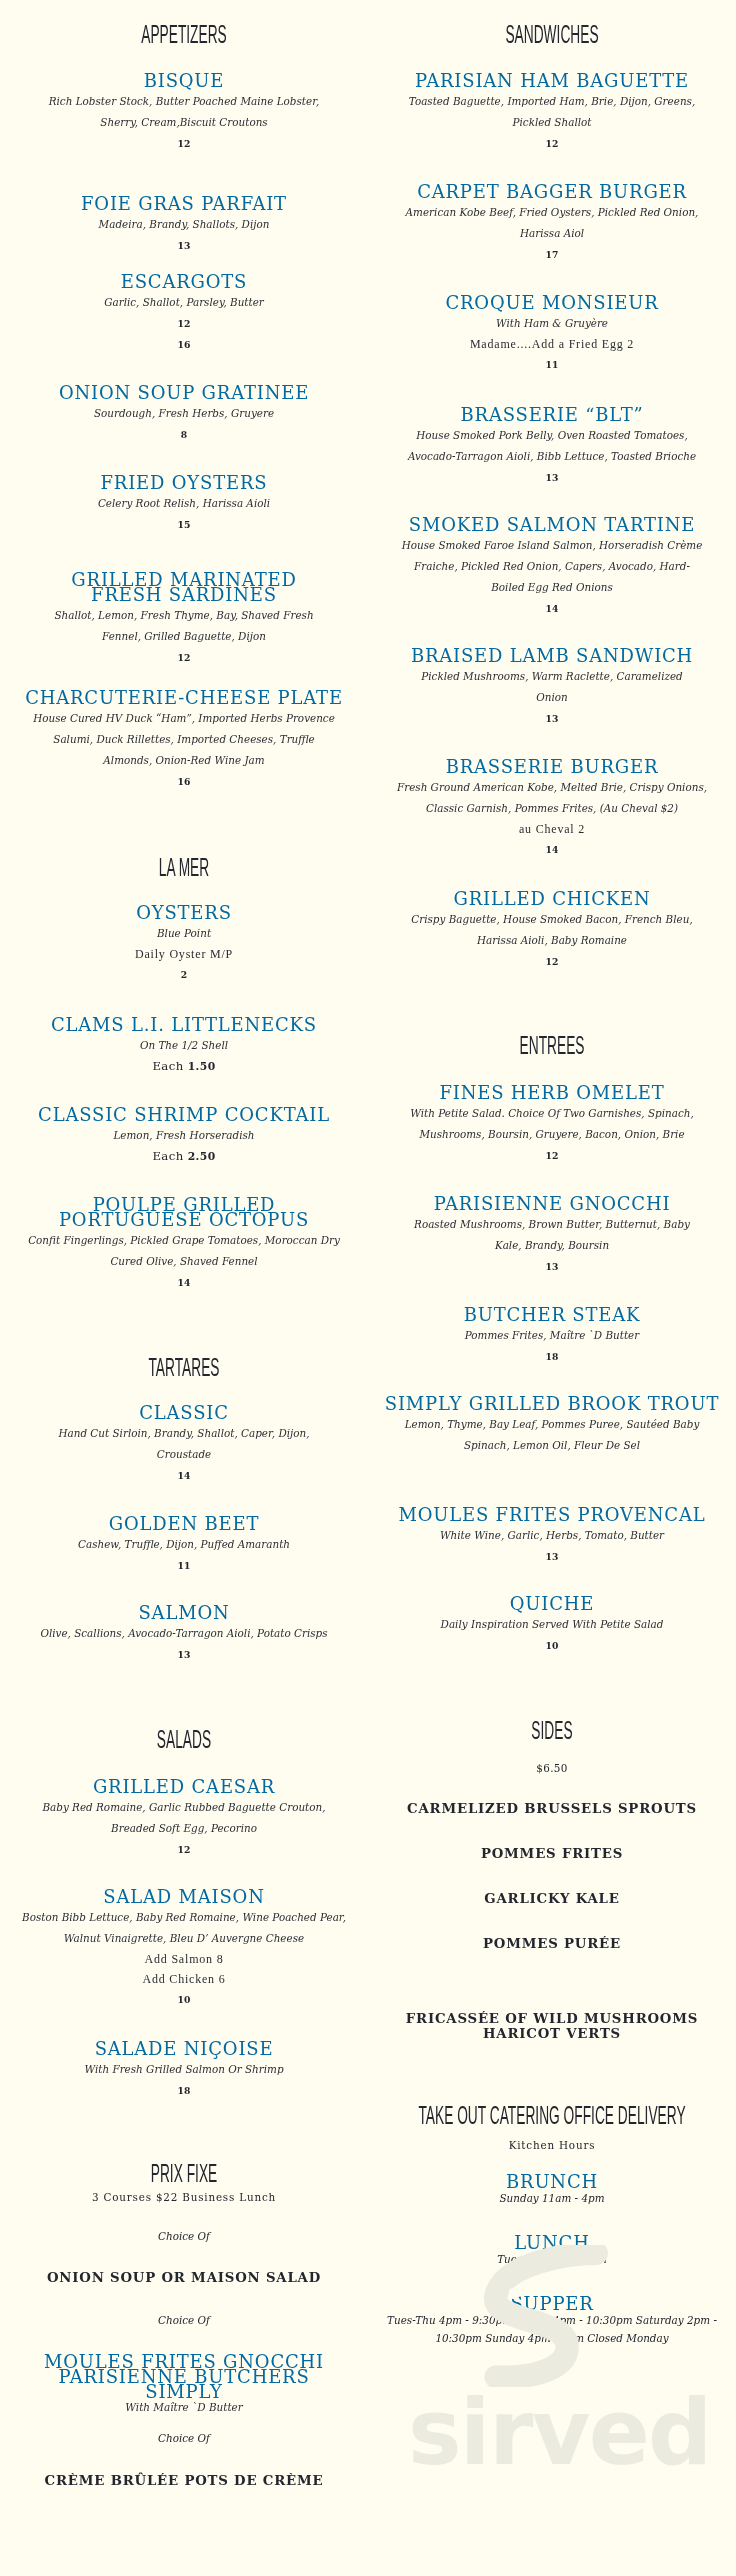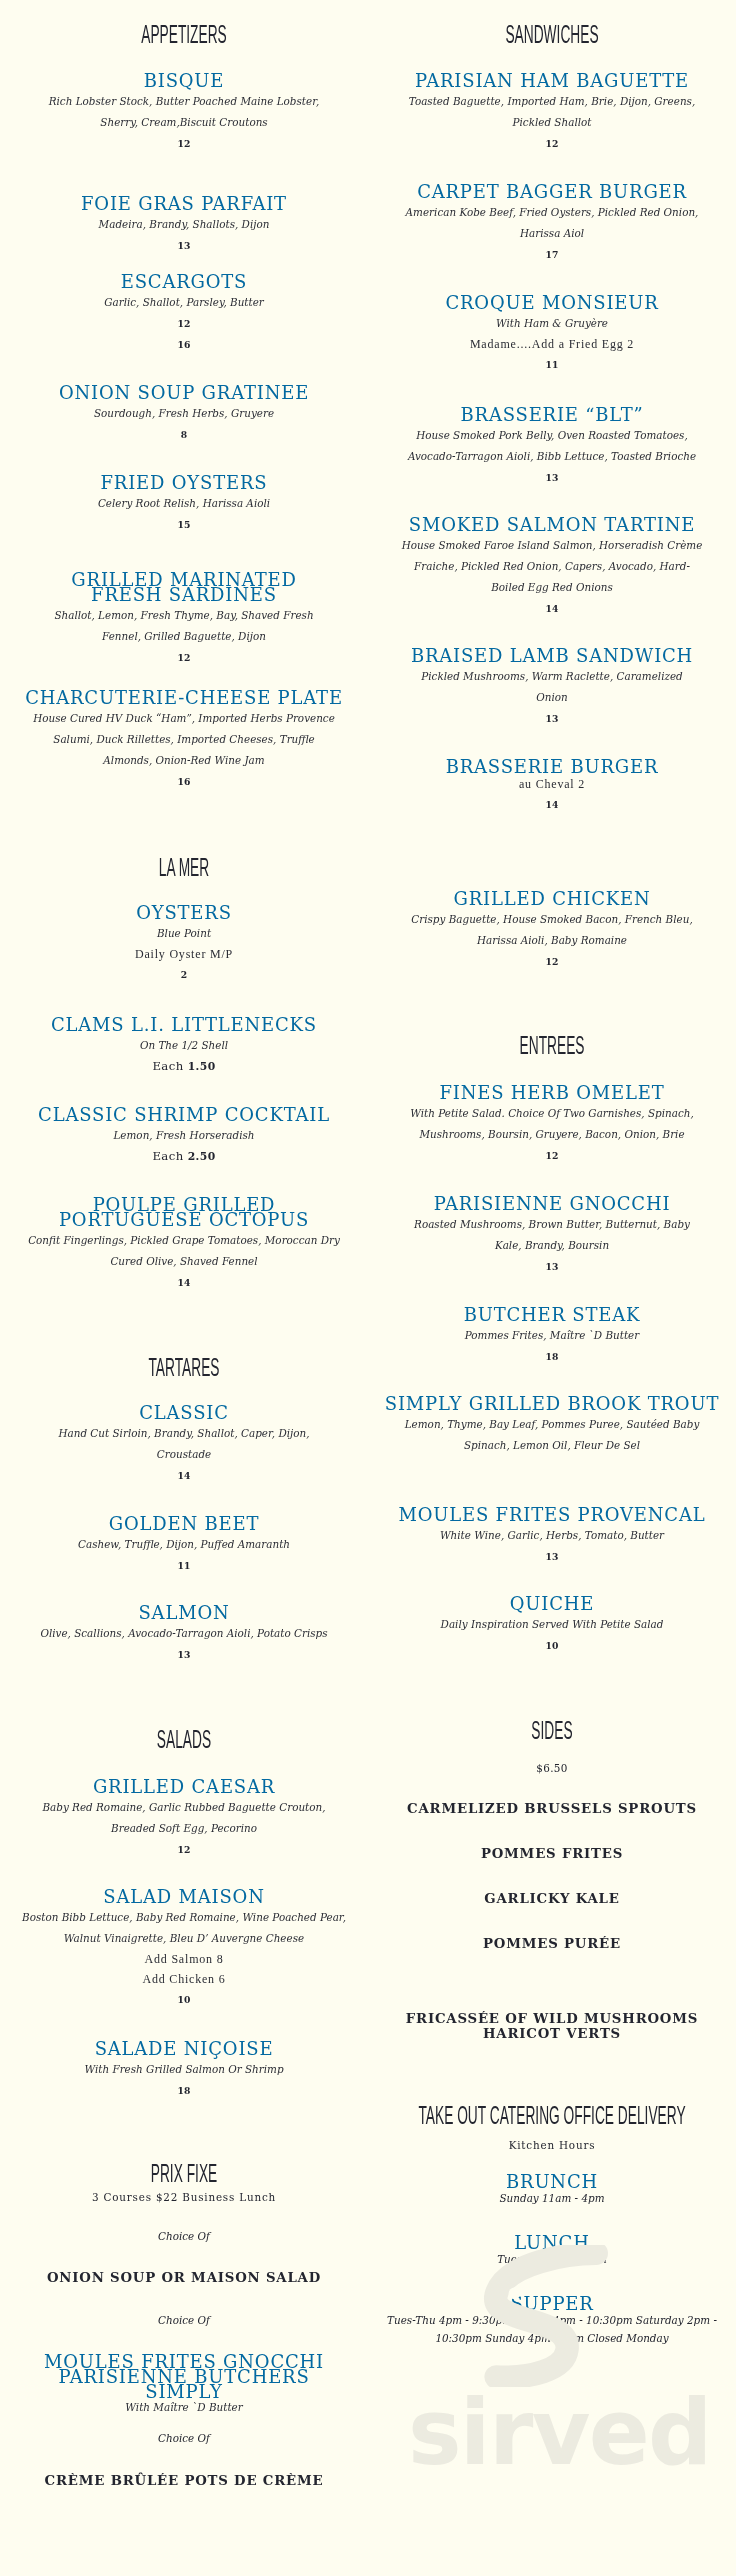--- a/index.html
+++ b/index.html
@@ -297,20 +297,21 @@
   </div>
 
   <div class="blk" style="top:648px;">
     <div class="item-name">BRAISED LAMB SANDWICH</div>
     <div class="item-desc" style="padding:0 16.7px;">Pickled Mushrooms, Warm Raclette, Caramelized Onion</div>
     <div class="price">13</div>
   </div>
 
   <div class="blk" style="top:759px;">
     <div class="item-name">BRASSERIE BURGER</div>
+    <div class="item-desc">Fresh Ground American Kobe, Melted Brie, Crispy Onions, Classic Garnish, Pommes Frites, (Au Cheval $2)</div>
     <div class="note">au Cheval 2</div>
     <div class="price">14</div>
   </div>
 
   <div class="blk" style="top:891px;">
     <div class="item-name">GRILLED CHICKEN</div>
     <div class="item-desc" style="padding:0 8.3px;">Crispy Baguette, House Smoked Bacon, French Bleu, Harissa Aioli, Baby Romaine</div>
     <div class="price">12</div>
   </div>
 

